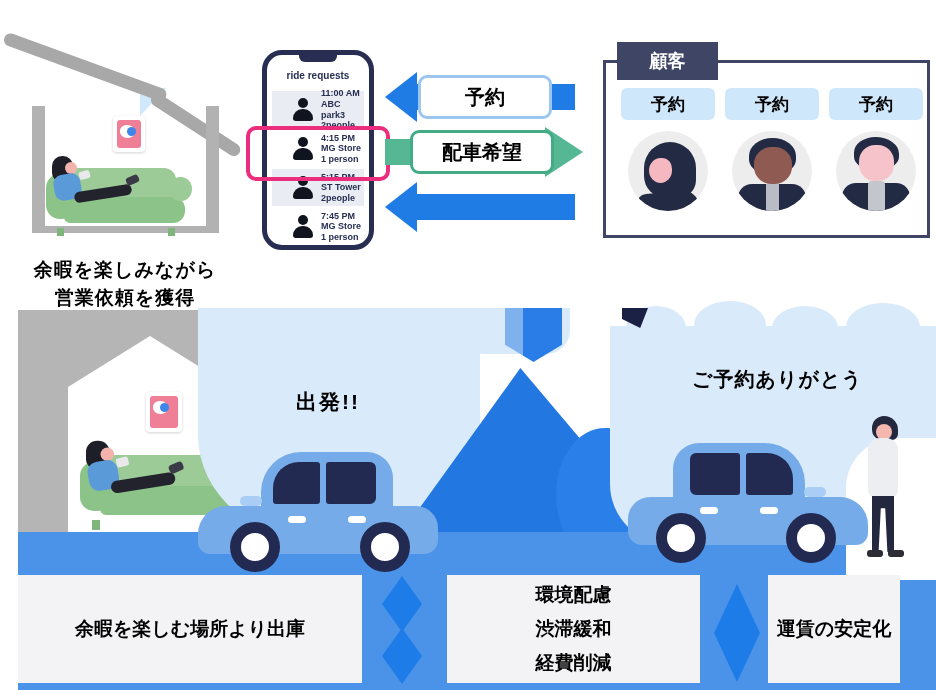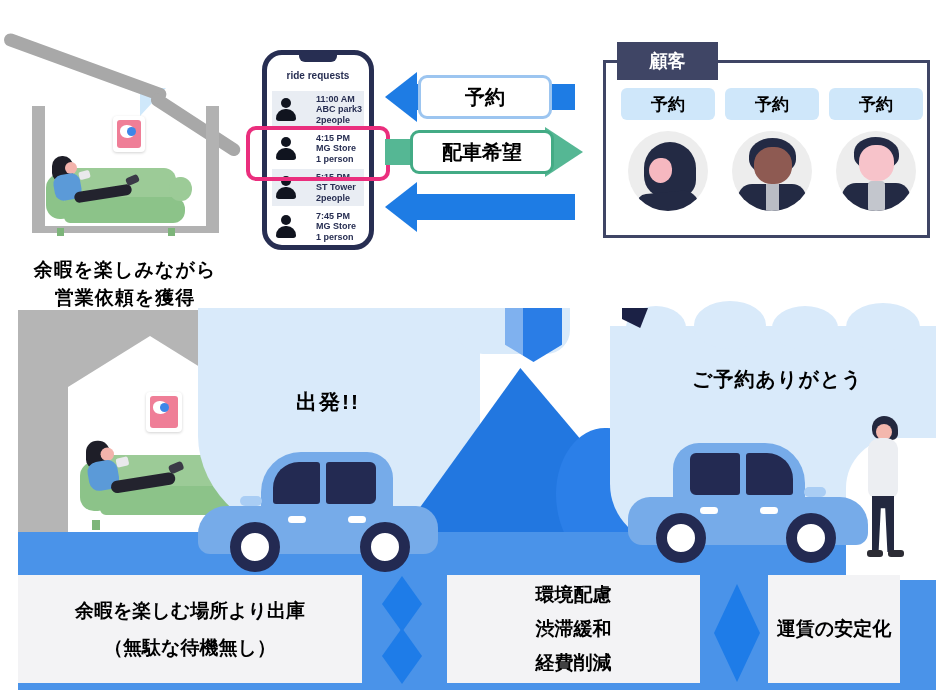--- a/index.html
+++ b/index.html
@@ -35,21 +35,21 @@
   .p-torso{position:absolute;left:2px;top:24px;width:27px;height:26px;background:#5b9ad8;border-radius:9px;transform:rotate(-10deg);}
   .p-phone{position:absolute;left:27px;top:21px;width:11px;height:8px;background:#e9e9ec;border-radius:2px;transform:rotate(-14deg);}
   .p-legs{position:absolute;left:22px;top:38px;width:58px;height:11px;background:#23232e;border-radius:6px;transform:rotate(-9deg);}
   .p-shoe{position:absolute;left:74px;top:26px;width:13px;height:8px;background:#3a3a46;border-radius:3px;transform:rotate(-24deg);}
   .caption1{left:14px;top:256px;width:222px;text-align:center;font-weight:bold;font-size:19px;line-height:1.45;letter-spacing:1px;}
   
   .phone{left:262px;top:50px;width:112px;height:200px;border:5px solid #272e52;border-radius:20px;background:#fff;box-sizing:border-box;}
   .notch{position:absolute;left:50%;top:-1px;transform:translateX(-50%);width:38px;height:8px;background:#272e52;border-radius:0 0 6px 6px;}
   .phone-header{position:absolute;left:0;top:15px;width:100%;text-align:center;font-weight:bold;font-size:10px;color:#272e52;}
   .rows{position:absolute;left:5px;top:36px;right:5px;}
-  .rrow{display:flex;align-items:center;gap:19px;height:37px;margin-bottom:2px;padding-left:3px;box-sizing:border-box;}
+  .rrow{display:flex;align-items:center;gap:7px;height:37px;margin-bottom:2px;padding-left:20px;box-sizing:border-box;}
   .rrow.shade{background:#e9edf3;}
   .ricon{position:relative;width:22px;height:28px;flex:0 0 22px;}
   .ricon::before{content:'';position:absolute;left:6px;top:2px;width:10px;height:10px;background:#10141f;border-radius:50%;}
   .ricon::after{content:'';position:absolute;left:1px;top:13px;width:20px;height:12px;background:#10141f;border-radius:10px 10px 3px 3px;}
   .rtxt{display:flex;flex-direction:column;justify-content:center;font-size:9px;font-weight:bold;color:#272e52;line-height:1.18;}
   .pinkbox{left:246px;top:126px;width:136px;height:47px;border:4px solid #ea2e7d;border-radius:10px;background:transparent;}
   
   .arr{position:absolute;left:385px;width:214px;height:50px;}
   .tri{position:absolute;width:0;height:0;}
   .head-l{left:0;top:0;border-top:25px solid transparent;border-bottom:25px solid transparent;border-right:32px solid #1e7ce4;}
@@ -289,21 +289,20 @@
 
   <div class="abs road"></div>
   <div class="abs sidewalk"></div>
 
   <div class="abs diamond d1a"></div>
   <div class="abs diamond d1b"></div>
   <div class="abs diamond d2"></div>
 
   <div class="bbox bbox1">
     <div>余暇を楽しむ場所より出庫</div>
-    <div>（無駄な待機無し）</div>
   </div>
   <div class="bbox bbox2">
     <div>環境配慮</div>
     <div>渋滞緩和</div>
     <div>経費削減</div>
   </div>
   <div class="bbox bbox3">
     <div>運賃の安定化</div>
   </div>
 

